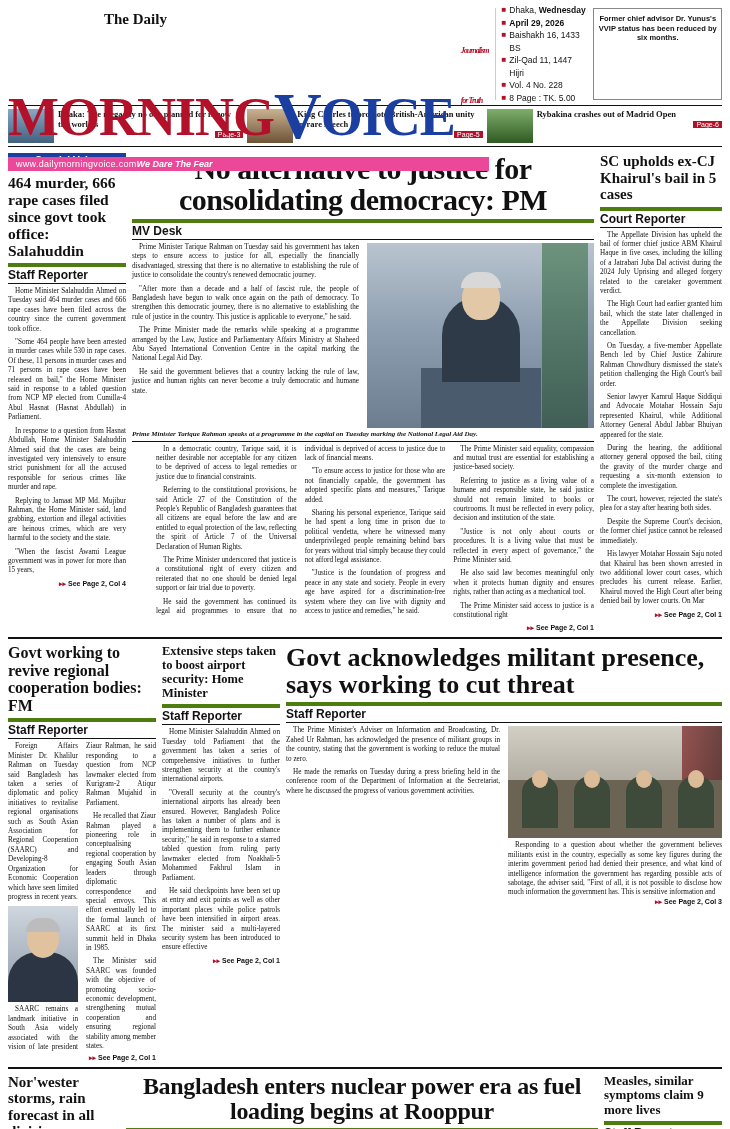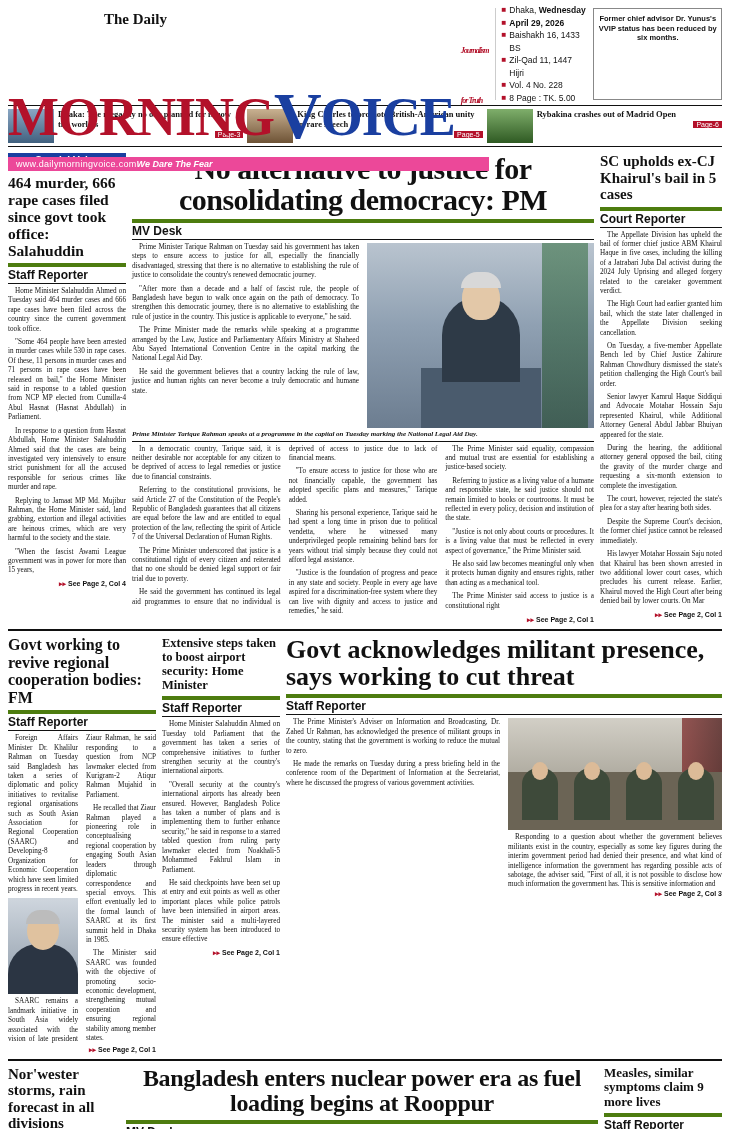--- a/index.html
+++ b/index.html
@@ -253,21 +253,21 @@
         </div>
         <div class="portrait">
           <div class="flag"></div>
           <div class="podium"></div>
           <div class="person"></div>
           <div class="face"></div>
           <div class="hair"></div>
         </div>
       </div>
       <div class="caption">Prime Minister Tarique Rahman speaks at a programme in the capital on Tuesday marking the National Legal Aid Day.</div>
-      <div class="threecol body" style="margin-top:3px;">
+      <div class="threecol body" style="margin-top:3px;margin-left:24px;">
         <p>In a democratic country, Tarique said, it is neither desirable nor acceptable for any citizen to be deprived of access to legal remedies or justice due to financial constraints.</p>
         <p>Referring to the constitutional provisions, he said Article 27 of the Constitution of the People's Republic of Bangladesh guarantees that all citizens are equal before the law and are entitled to equal protection of the law, reflecting the spirit of Article 7 of the Universal Declaration of Human Rights.</p>
         <p>The Prime Minister underscored that justice is a constitutional right of every citizen and reiterated that no one should be denied legal support or fair trial due to poverty.</p>
         <p>He said the government has continued its legal aid programmes to ensure that no individual is deprived of access to justice due to lack of financial means.</p>
         <p>"To ensure access to justice for those who are not financially capable, the government has adopted specific plans and measures," Tarique added.</p>
         <p>Sharing his personal experience, Tarique said he had spent a long time in prison due to political vendetta, where he witnessed many underprivileged people remaining behind bars for years without trial simply because they could not afford legal assistance.</p>
         <p>"Justice is the foundation of progress and peace in any state and society. People in every age have aspired for a discrimination-free system where they can live with dignity and access to justice and remedies," he said.</p>
         <p>The Prime Minister said equality, compassion and mutual trust are essential for establishing a justice-based society.</p>
         <p>Referring to justice as a living value of a humane and responsible state, he said justice should not remain limited to books or courtrooms. It must be reflected in every policy, decision and institution of the state.</p>
         <p>"Justice is not only about courts or procedures. It is a living value that must be reflected in every aspect of governance," the Prime Minister said.</p>

